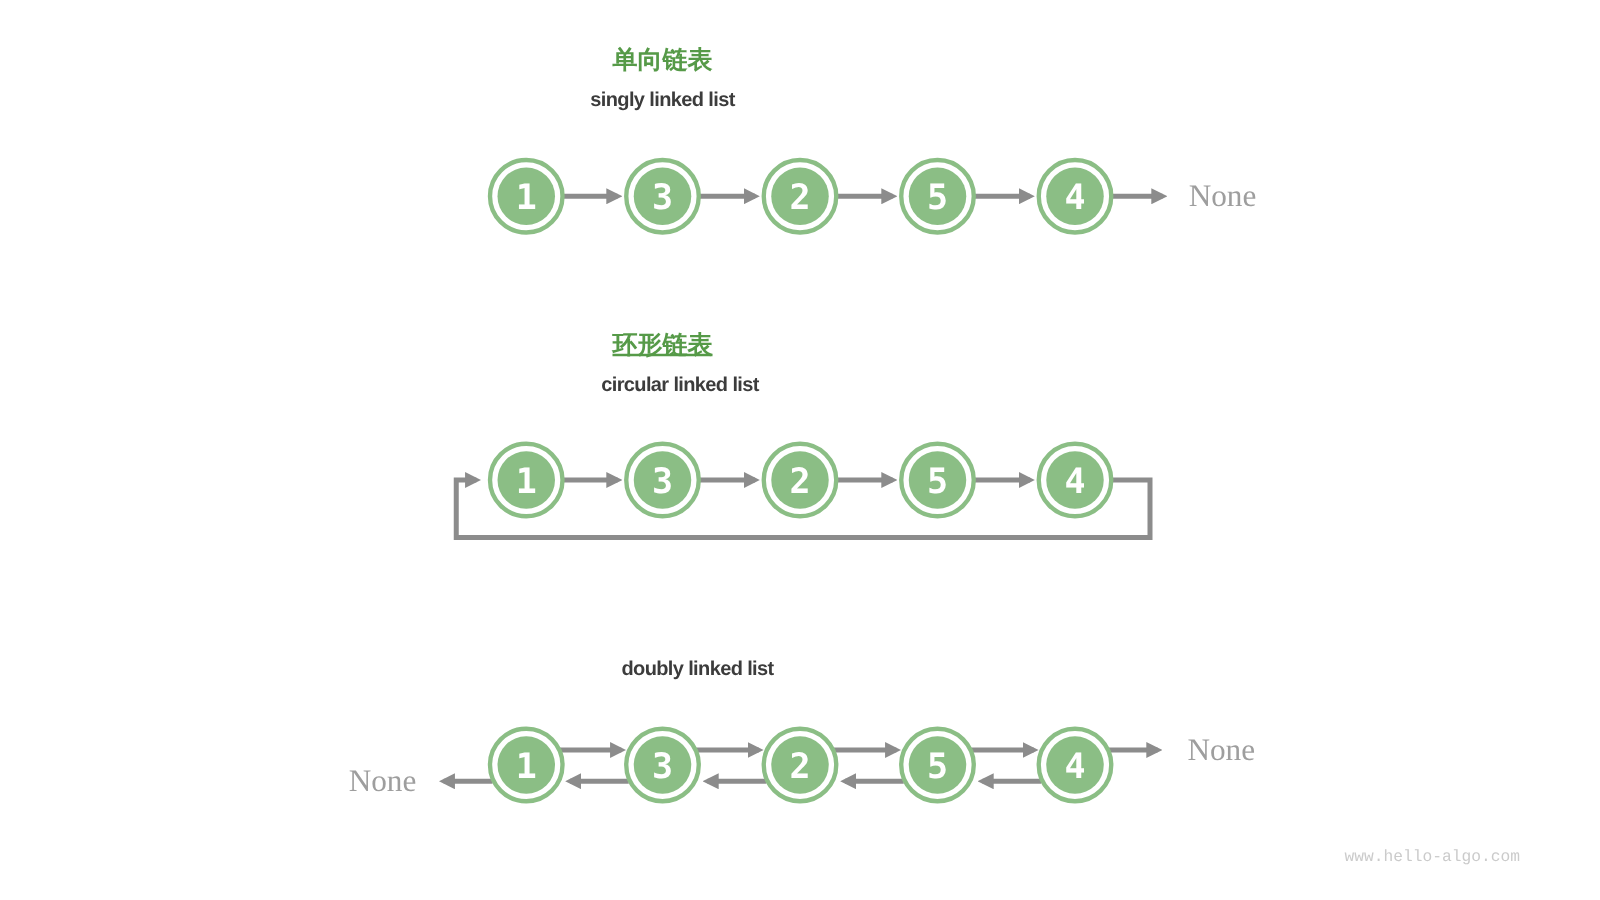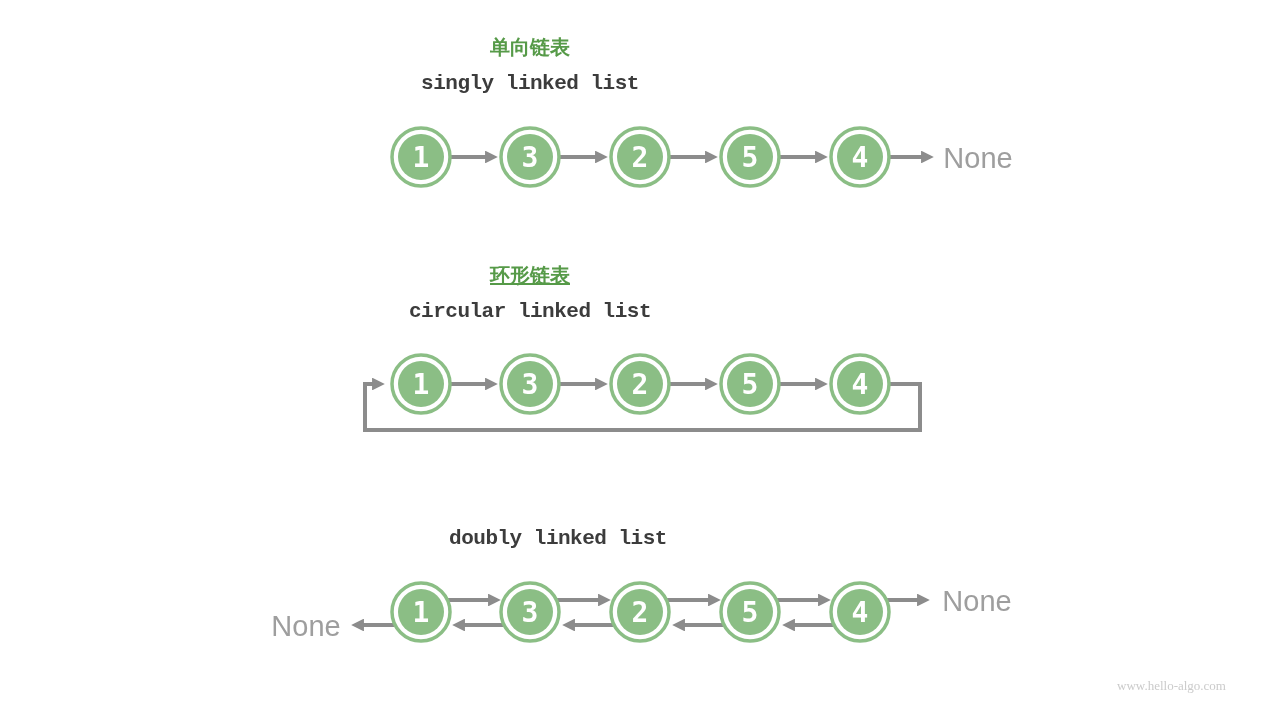--- a/index.html
+++ b/index.html
@@ -19,41 +19,41 @@
     font-weight: bold;
     font-size: 20px;
     white-space: nowrap;
     font-family: "DejaVu Sans", sans-serif;
   }
   .sec-subtitle {
     position: absolute;
     transform: translateX(-50%);
     color: var(--subtitle-dark, #3c3c3c);
     font-weight: 600;
-    font-size: 21px;
+    font-size: 16px;
     letter-spacing: -0.5px;
     white-space: nowrap;
-    font-family: Liberation Mono, monospace;
+    font-family: Liberation Sans, sans-serif;
   }
   .none-label {
     position: absolute;
     transform: translate(-50%, -50%);
     color: var(--none-gray, #9e9e9e);
-    font-size: 29px;
+    font-size: 25px;
     font-weight: 500;
     white-space: nowrap;
-    font-family: Liberation Sans, sans-serif;
+    font-family: Liberation Serif, serif;
   }
   .watermark {
     position: absolute;
-    right: 54px;
+    right: 64px;
     top: 678px;
     color: var(--watermark-gray, #cbcbcb);
     font-size: 13px;
-    font-family: Liberation Serif, serif;
+    font-family: Liberation Mono, monospace;
   }
   .node-ring { fill: none; stroke: var(--node-green, #8bbe85); stroke-width: 3.5; }
   .node-disc { fill: var(--node-green, #8bbe85); }
   .node-num {
     fill: #ffffff;
     font-family: "DejaVu Sans Mono", monospace;
     font-size: 28px;
     font-weight: bold;
     text-anchor: middle;
   }
@@ -160,21 +160,21 @@
       <circle class="node-ring" cx="860" cy="612" r="29"></circle>
       <circle class="node-disc" cx="860" cy="612" r="23"></circle>
       <text class="node-num" x="860" y="622">4</text>
     </g>
   </svg>
 
   <div class="sec-title" style="left:530px; top:34px;">单向链表</div>
   <div class="sec-subtitle" style="left:530px; top:72px;">singly linked list</div>
 
   <div class="sec-title" style="left:530px; top:262px;text-decoration:underline;">环形链表</div>
-  <div class="sec-subtitle" style="left:530px; top:300px;">circular linked list</div>
+  <div class="sec-subtitle" style="left:544px; top:300px;">circular linked list</div>
 
   <div class="sec-subtitle" style="left:530px; top:527px;margin-left:28px;">doubly linked list</div>
 
   <div class="none-label" style="left:978px; top:158px;">None</div>
   <div class="none-label" style="left:977px; top:601px;">None</div>
   <div class="none-label" style="left:306px; top:626px;">None</div>
 
   <div class="watermark">www.hello-algo.com</div>
 
 </div>

